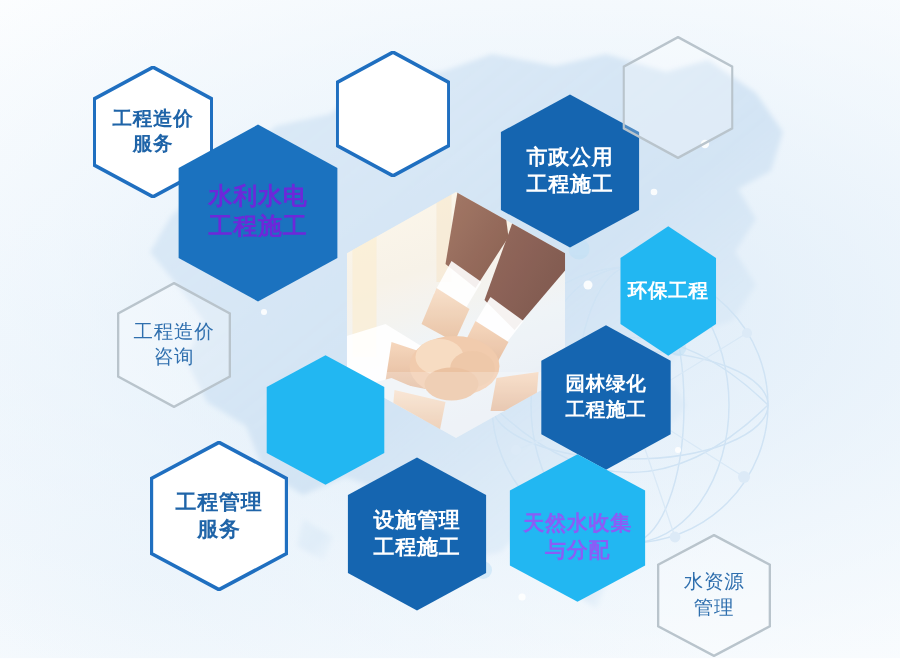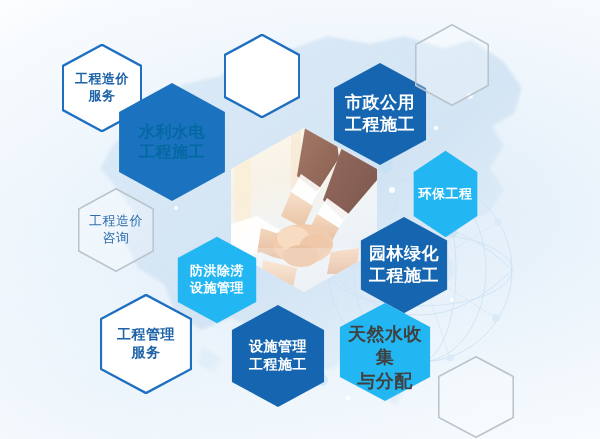--- a/index.html
+++ b/index.html
@@ -225,28 +225,28 @@
       </div>
       <div class="hex v-out-blue" style="left: 224px; top: 34px; width: 76px; height: 84px;">
         <svg class="hex-shape" viewBox="0 0 100 112" preserveAspectRatio="none">
           <polygon points="50,1 99,28 99,84 50,111 1,84 1,28" fill="#ffffff" stroke="#1f6fc0" stroke-width="2.4" vector-effect="non-scaling-stroke"></polygon>
         </svg>
       </div>
       <div class="hex v-solid-mid" style="left: 118px; top: 82px; width: 108px; height: 120px;">
         <svg class="hex-shape" viewBox="0 0 100 112" preserveAspectRatio="none">
           <polygon points="50,1 99,28 99,84 50,111 1,84 1,28" fill="#1b72bf"></polygon>
         </svg>
-        <div class="hex-label" style="font-size: 16px; color: #0369a1;">水利水电
+        <div class="hex-label" style="font-size: 16px; color: #6d28d9;">水利水电
 工程施工</div>
       </div>
       <div class="hex v-solid-dark" style="left: 333px; top: 62px; width: 94px; height: 104px;">
         <svg class="hex-shape" viewBox="0 0 100 112" preserveAspectRatio="none">
           <polygon points="50,1 99,28 99,84 50,111 1,84 1,28" fill="#1565b0"></polygon>
         </svg>
-        <div class="hex-label" style="font-size: 17px; color: rgb(255, 255, 255);">市政公用
+        <div class="hex-label" style="font-size: 14px; color: rgb(255, 255, 255);">市政公用
 工程施工</div>
       </div>
       <div class="hex v-out-gray" style="left: 415px; top: 24px; width: 74px; height: 82px;">
         <svg class="hex-shape" viewBox="0 0 100 112" preserveAspectRatio="none">
           <polygon points="50,1 99,28 99,84 50,111 1,84 1,28" fill="rgba(255,255,255,0.25)" stroke="#b9c4cc" stroke-width="1.6" vector-effect="non-scaling-stroke"></polygon>
         </svg>
       </div>
       <div class="hex v-solid-cyan" style="left: 413px; top: 150px; width: 65px; height: 88px;">
         <svg class="hex-shape" viewBox="0 0 100 112" preserveAspectRatio="none">
           <polygon points="50,1 99,28 99,84 50,111 1,84 1,28" fill="#22b7f2"></polygon>
@@ -257,51 +257,51 @@
         <svg class="hex-shape" viewBox="0 0 100 112" preserveAspectRatio="none">
           <polygon points="50,1 99,28 99,84 50,111 1,84 1,28" fill="rgba(255,255,255,0.25)" stroke="#b9c4cc" stroke-width="1.6" vector-effect="non-scaling-stroke"></polygon>
         </svg>
         <div class="hex-label" style="font-size: 13px; color: rgb(47, 111, 174);">工程造价
 咨询</div>
       </div>
       <div class="hex v-solid-cyan" style="left: 177px; top: 236px; width: 80px; height: 88px;">
         <svg class="hex-shape" viewBox="0 0 100 112" preserveAspectRatio="none">
           <polygon points="50,1 99,28 99,84 50,111 1,84 1,28" fill="#22b7f2"></polygon>
         </svg>
-        <div class="hex-label" style="font-size: 13px; color: rgb(255, 255, 255);">防洪除涝
-设施管理</div>
       </div>
       <div class="hex v-solid-dark" style="left: 360px; top: 216px; width: 88px; height: 98px;">
         <svg class="hex-shape" viewBox="0 0 100 112" preserveAspectRatio="none">
           <polygon points="50,1 99,28 99,84 50,111 1,84 1,28" fill="#1565b0"></polygon>
         </svg>
-        <div class="hex-label" style="font-size: 17px; color: rgb(255, 255, 255);">园林绿化
+        <div class="hex-label" style="font-size: 13px; color: rgb(255, 255, 255);">园林绿化
 工程施工</div>
       </div>
       <div class="hex v-out-blue" style="left: 100px; top: 294px; width: 92px; height: 100px;">
         <svg class="hex-shape" viewBox="0 0 100 112" preserveAspectRatio="none">
           <polygon points="50,1 99,28 99,84 50,111 1,84 1,28" fill="#ffffff" stroke="#1f6fc0" stroke-width="2.4" vector-effect="non-scaling-stroke"></polygon>
         </svg>
         <div class="hex-label" style="font-size: 14px; color: rgb(31, 100, 168);">工程管理
 服务</div>
       </div>
       <div class="hex v-solid-dark" style="left: 231px; top: 304px; width: 94px; height: 104px;">
         <svg class="hex-shape" viewBox="0 0 100 112" preserveAspectRatio="none">
           <polygon points="50,1 99,28 99,84 50,111 1,84 1,28" fill="#1565b0"></polygon>
         </svg>
         <div class="hex-label" style="font-size: 14px; color: rgb(255, 255, 255);">设施管理
 工程施工</div>
       </div>
       <div class="hex v-solid-cyan" style="left: 339px; top: 302px; width: 92px; height: 100px;">
         <svg class="hex-shape" viewBox="0 0 100 112" preserveAspectRatio="none">
           <polygon points="50,1 99,28 99,84 50,111 1,84 1,28" fill="#22b7f2"></polygon>
         </svg>
-        <div class="hex-label" style="font-size: 18px; color: #404040; margin-top: 12px;">天然水收集
+        <div class="hex-label" style="font-size: 14px; color: #8b5cf6; margin-top: 12px;">天然水收集
 与分配</div>
       </div>
       <div class="hex v-out-gray" style="left: 438px; top: 356px; width: 76px; height: 82px;">
         <svg class="hex-shape" viewBox="0 0 100 112" preserveAspectRatio="none">
           <polygon points="50,1 99,28 99,84 50,111 1,84 1,28" fill="rgba(255,255,255,0.25)" stroke="#b9c4cc" stroke-width="1.6" vector-effect="non-scaling-stroke"></polygon>
         </svg>
+        <div class="hex-label" style="font-size: 13px; color: rgb(47, 111, 174);">水资源
+管理</div>
       </div>
     </div>
 
 </div>
 
 </body></html>

